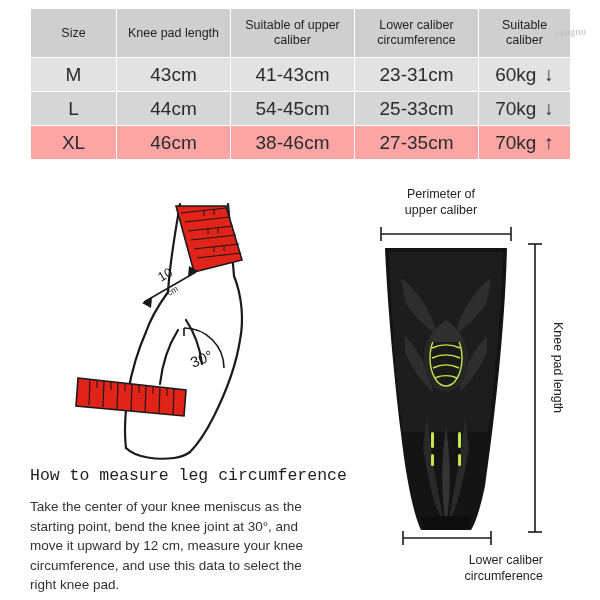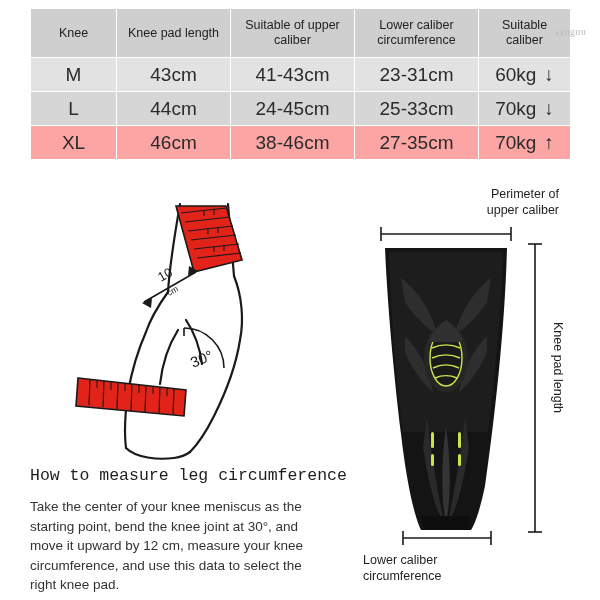--- a/index.html
+++ b/index.html
@@ -111,34 +111,34 @@
   
   .right-panel {
     position: absolute;
     left: 345px;
     top: 186px;
     width: 245px;
     height: 400px;
   }
   .label-top {
     position: absolute;
-    left: 34px;
+    left: 6px;
     top: 0px;
     width: 180px;
-    text-align: right;
+    text-align: center;
     font-size: 12.5px;
     line-height: 16px;
     color: #1f1f1f;
   }
   .label-bottom {
     position: absolute;
     left: 18px;
     top: 366px;
     width: 180px;
-    text-align: left;
+    text-align: right;
     font-size: 12.5px;
     line-height: 16px;
     color: #1f1f1f;
   }
   .label-right {
     position: absolute;
     left: 205px;
     top: 136px;
     width: 16px;
     font-size: 12.5px;
@@ -160,39 +160,39 @@
 <table class="size-table">
   <colgroup>
     <col class="col-size">
       <col class="col-knee">
       <col class="col-upper">
       <col class="col-lower">
       <col class="col-weight">
   </colgroup>
   <thead>
     <tr>
-      <th>Knee</th>
+      <th>Size</th>
       <th>Knee pad length</th>
       <th>Suitable of upper caliber</th>
       <th>Lower caliber circumference</th>
       <th>Suitable caliber</th>
     </tr>
   </thead>
   <tbody>
     <tr class="row-a">
       <td>M</td>
       <td>43cm</td>
       <td>41-43cm</td>
       <td>23-31cm</td>
       <td class="weight-cell"><span>60kg</span><span class="arrow">↓</span></td>
     </tr>
     <tr class="row-b">
       <td>L</td>
       <td>44cm</td>
-      <td>24-45cm</td>
+      <td>54-45cm</td>
       <td>25-33cm</td>
       <td class="weight-cell"><span>70kg</span><span class="arrow">↓</span></td>
     </tr>
     <tr class="row-c">
       <td>XL</td>
       <td>46cm</td>
       <td>38-46cm</td>
       <td>27-35cm</td>
       <td class="weight-cell"><span>70kg</span><span class="arrow">↑</span></td>
     </tr>

